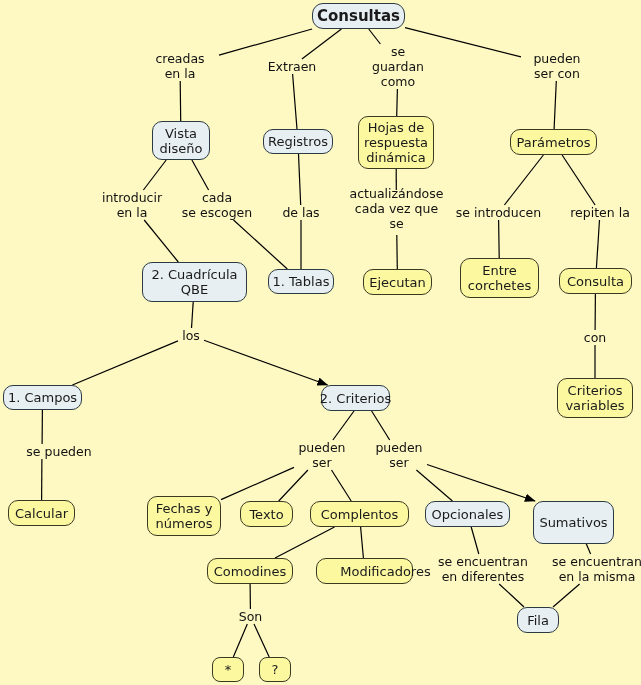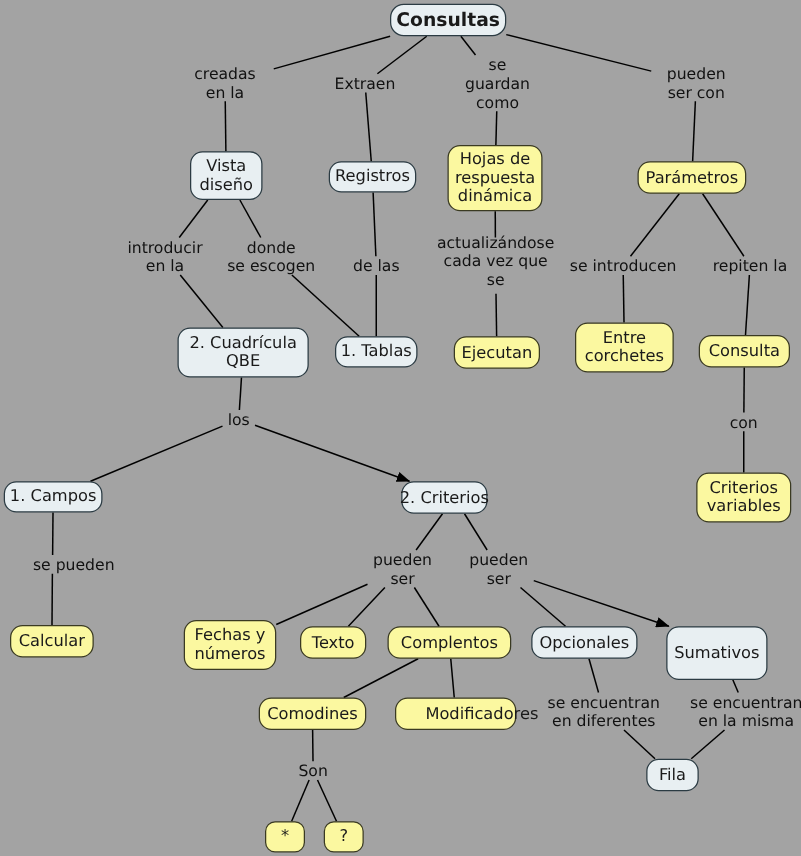--- a/index.html
+++ b/index.html
@@ -7,21 +7,21 @@
     padding: 0;
     background: #ffffff;
   }
   body {
     font-family: "DejaVu Sans", sans-serif;
   }
   #canvas {
     position: relative;
     width: 641px;
     height: 685px;
-    background: #a3a3a3;
+    background: #fef9c3;
     overflow: hidden;
   }
   #edges {
     position: absolute;
     left: 0;
     top: 0;
     width: 641px;
     height: 685px;
     pointer-events: none;
   }
@@ -162,21 +162,21 @@
       <div class="linklabel" style="left: 141px; top: 51px; width: 78px;">creadas
 en la</div>
       <div class="linklabel" style="left: 256px; top: 59px; width: 72px;">Extraen</div>
       <div class="linklabel" style="left: 362px; top: 44px; width: 72px;">se
 guardan
 como</div>
       <div class="linklabel" style="left: 521px; top: 51px; width: 72px;">pueden
 ser con</div>
       <div class="linklabel" style="left: 96px; top: 190px; width: 72px;">introducir
 en la</div>
-      <div class="linklabel" style="left: 177px; top: 190px; width: 80px;">donde
+      <div class="linklabel" style="left: 177px; top: 190px; width: 80px;">cada
 se escogen</div>
       <div class="linklabel" style="left: 272px; top: 205px; width: 58px;">de las</div>
       <div class="linklabel" style="left: 340px; top: 186px; width: 113px;">actualizándose
 cada vez que
 se</div>
       <div class="linklabel" style="left: 450px; top: 205px; width: 97px;">se introducen</div>
       <div class="linklabel" style="left: 565px; top: 205px; width: 70px;">repiten la</div>
       <div class="linklabel" style="left: 578px; top: 330px; width: 34px;">con</div>
       <div class="linklabel" style="left: 178px; top: 328px; width: 26px;">los</div>
       <div class="linklabel" style="left: 22px; top: 444px; width: 74px;">se pueden</div>

